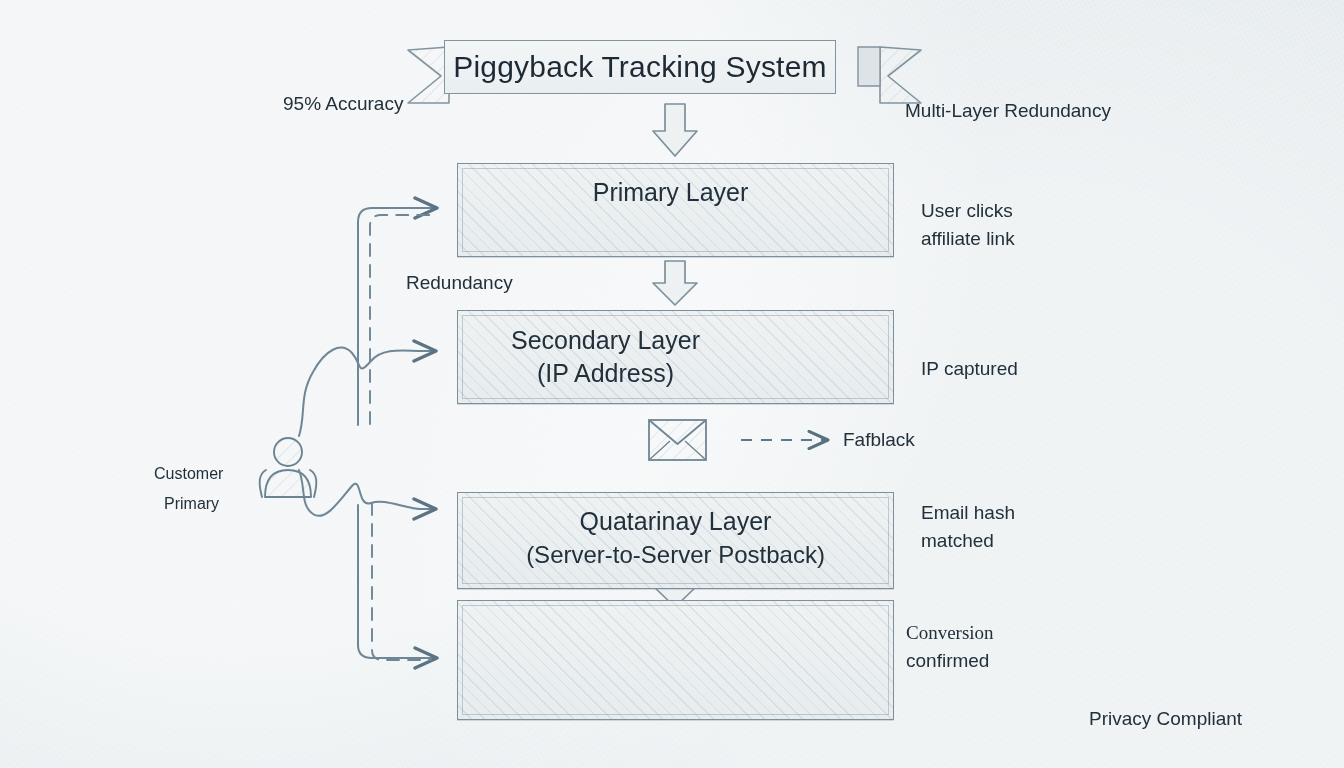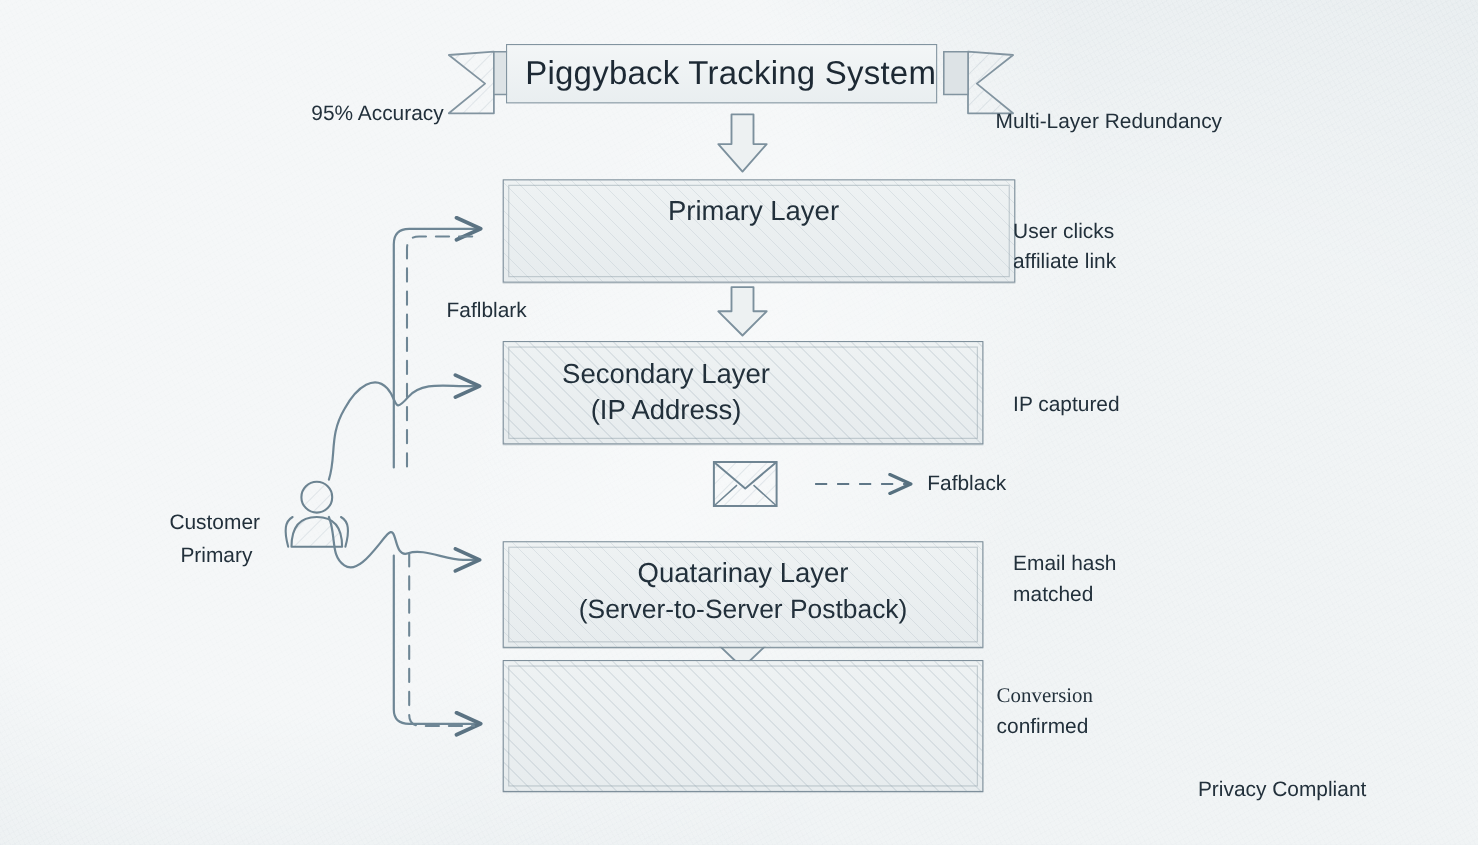--- a/index.html
+++ b/index.html
@@ -22,21 +22,21 @@
       #e9eef0;
     pointer-events:none;
   }
   #root{position:absolute;inset:0;}
   svg.layer{position:absolute;left:0;top:0;width:1344px;height:768px;overflow:visible;}
   .txt{position:absolute;white-space:pre;line-height:1.30;}
   .t-title{font-size:30px;letter-spacing:.2px;color:#1d2934;}
   .t-box{font-size:25px;color:#22303b;text-align:center;}
   .t-box-sm{font-size:24px;color:#22303b;text-align:center;}
   .t-note{font-size:19px;color:#22303b;}
-  .t-note2{font-size:19px;color:#22303b;}
+  .t-note2{font-size:16px;color:#22303b;}
   .box{
     position:absolute;
     border:1.6px solid #7e8f9b;
     background:
       repeating-linear-gradient(45deg, rgba(125,145,160,.17) 0 1.1px, rgba(0,0,0,0) 1.1px 9px),
       linear-gradient(#eef2f3,#e7ecee);
     box-shadow:0 1px 0 rgba(120,135,148,.28);
   }
   .box .inner-line{
     position:absolute;inset:4px;
@@ -185,25 +185,25 @@
       <line x1="758" y1="691" x2="758" y2="703"></line>
       <circle cx="758" cy="707" r="4.6"></circle>
       <path d="M721,707 L752,707" stroke-linecap="round"></path>
       <path d="M764,707 L797,707" stroke-linecap="round" marker-end="url(#solidArrowSm)"></path>
     </g>
 
     <path d="M622,658 L700,658" fill="none" stroke="#4e6troke" stroke-width="0"></path>
     <path d="M622,658 L698,658" fill="none" stroke="#4e6877" stroke-width="2.1" stroke-linecap="round" marker-end="url(#solidArrowSm)"></path>
   </svg>
 
-  <div class="banner" style="left:460px;top:40px;width:390px;height:52px;justify-content:flex-end;">
+  <div class="banner" style="left:444px;top:40px;width:390px;height:52px;">
     <span class="t-title">Piggyback Tracking System</span>
   </div>
 
-  <div class="box" style="left:457px;top:163px;width:435px;height:92px;padding-left:29px;">
+  <div class="box" style="left:457px;top:163px;width:435px;height:92px;">
     <div class="inner-line"></div>
     <div class="boxtext t-box" style="top:14px;left:110px;right:120px;">Primary Layer</div>
   </div>
 
   <div class="box" style="left:457px;top:310px;width:435px;height:92px;">
     <div class="inner-line"></div>
     <div class="boxtext t-box" style="top:15px;left:20px;right:160px;">Secondary Layer</div>
     <div class="boxtext t-box" style="top:48px;left:20px;right:160px;">(IP Address)</div>
   </div>
 
@@ -214,21 +214,21 @@
   </div>
 
   <div class="box" style="left:457px;top:600px;width:435px;height:118px;">
     <div class="inner-line"></div>
   </div>
 
   <div class="txt t-note" style="left:283px;top:92px;">95% Accuracy</div>
 
   <div class="txt t-note" style="left:905px;top:99px;">Multi-Layer Redundancy</div>
 
-  <div class="txt t-note" style="left:406px;top:271px;">Faflblark</div>
+  <div class="txt t-note" style="left:406px;top:271px;">Redundancy</div>
 
   <div class="txt t-note" style="left:843px;top:428px;">Fafblack</div>
 
   <div class="txt t-note" style="left:1089px;top:707px;">Privacy Compliant</div>
 
   <div class="txt t-note2" style="left:154px;top:464px;">Customer</div>
   <div class="txt t-note2" style="left:164px;top:494px;">Primary</div>
 
   <div class="txt t-note" style="left:921px;top:199px;">User clicks</div>
   <div class="txt t-note" style="left:921px;top:227px;">affiliate link</div>

